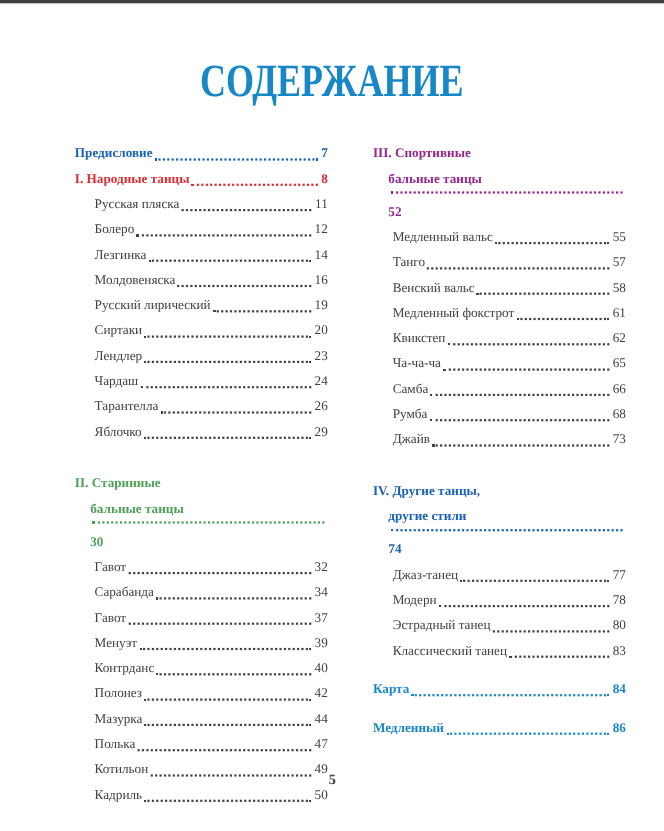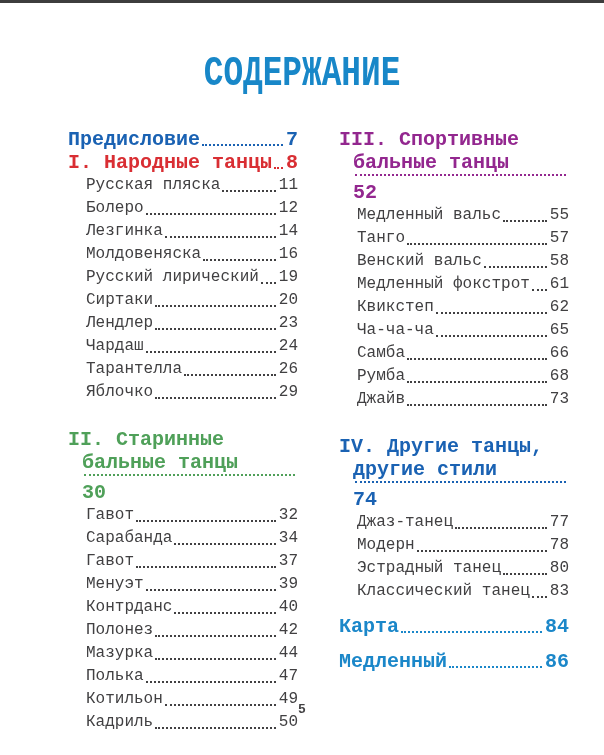--- a/index.html
+++ b/index.html
@@ -7,40 +7,40 @@
     --section-blue:#1A62B3;
     --section-red:#D92E33;
     --section-green:#4FA059;
     --section-purple:#93278F;
     --link-blue:#1B87C9;
     --text-gray:#414042;
   }
   html,body{margin:0;padding:0;background:#ffffff;}
   .page{
     width:604px;height:755px;position:relative;background:#ffffff;overflow:hidden;
-    font-family:Liberation Mono, monospace;
+    font-family:Liberation Serif, serif;
   }
   .top-edge{position:absolute;top:0;left:0;right:0;height:3px;background:#3d3d3d;}
   .title{margin:0;padding-top:53px;height:42px;text-align:center;}
   .title span{
     display:inline-block;font-size:42px;font-weight:800;line-height:1;
     color:var(--title-blue);transform:scaleX(0.78);transform-origin:center;
     white-space:nowrap;
   }
   .columns{display:flex;padding:0 36px 0 68px;column-gap:41px;margin-top:33px;}
   .col{width:230px;flex:0 0 230px;}
-  .row{color:var(--text-gray);font-size:16px;line-height:23px;}
+  .row{color:var(--text-gray);font-size:12px;line-height:23px;}
   .row .line1{white-space:nowrap;}
   .row .line2{display:flex;}
   .row .label{white-space:nowrap;}
   .row .dots{flex:1 1 auto;min-width:8px;border-bottom:2px dotted currentColor;margin:0 3px 5px 2px;}
   .row .num{white-space:nowrap;}
   .s-item .line2{padding-left:18px;}
   .two .line2{padding-left:14px;flex-direction:column;}
-  .s-blue,.s-red,.s-green,.s-purple,.s-lightblue{font-weight:bold;font-size:20px;}
+  .s-blue,.s-red,.s-green,.s-purple,.s-lightblue{font-weight:bold;font-size:12px;}
   .s-blue{color:var(--section-blue);}
   .s-red{color:var(--section-red);}
   .s-green{color:var(--section-green);}
   .s-purple{color:var(--section-purple);}
   .s-lightblue{color:var(--link-blue);}
   .gap{margin-top:24px;}
   .s-lightblue{margin-top:12px;}
   .pagenum{
     position:absolute;left:0;right:0;bottom:38px;text-align:center;
     font-size:13px;font-weight:bold;color:var(--text-gray);

